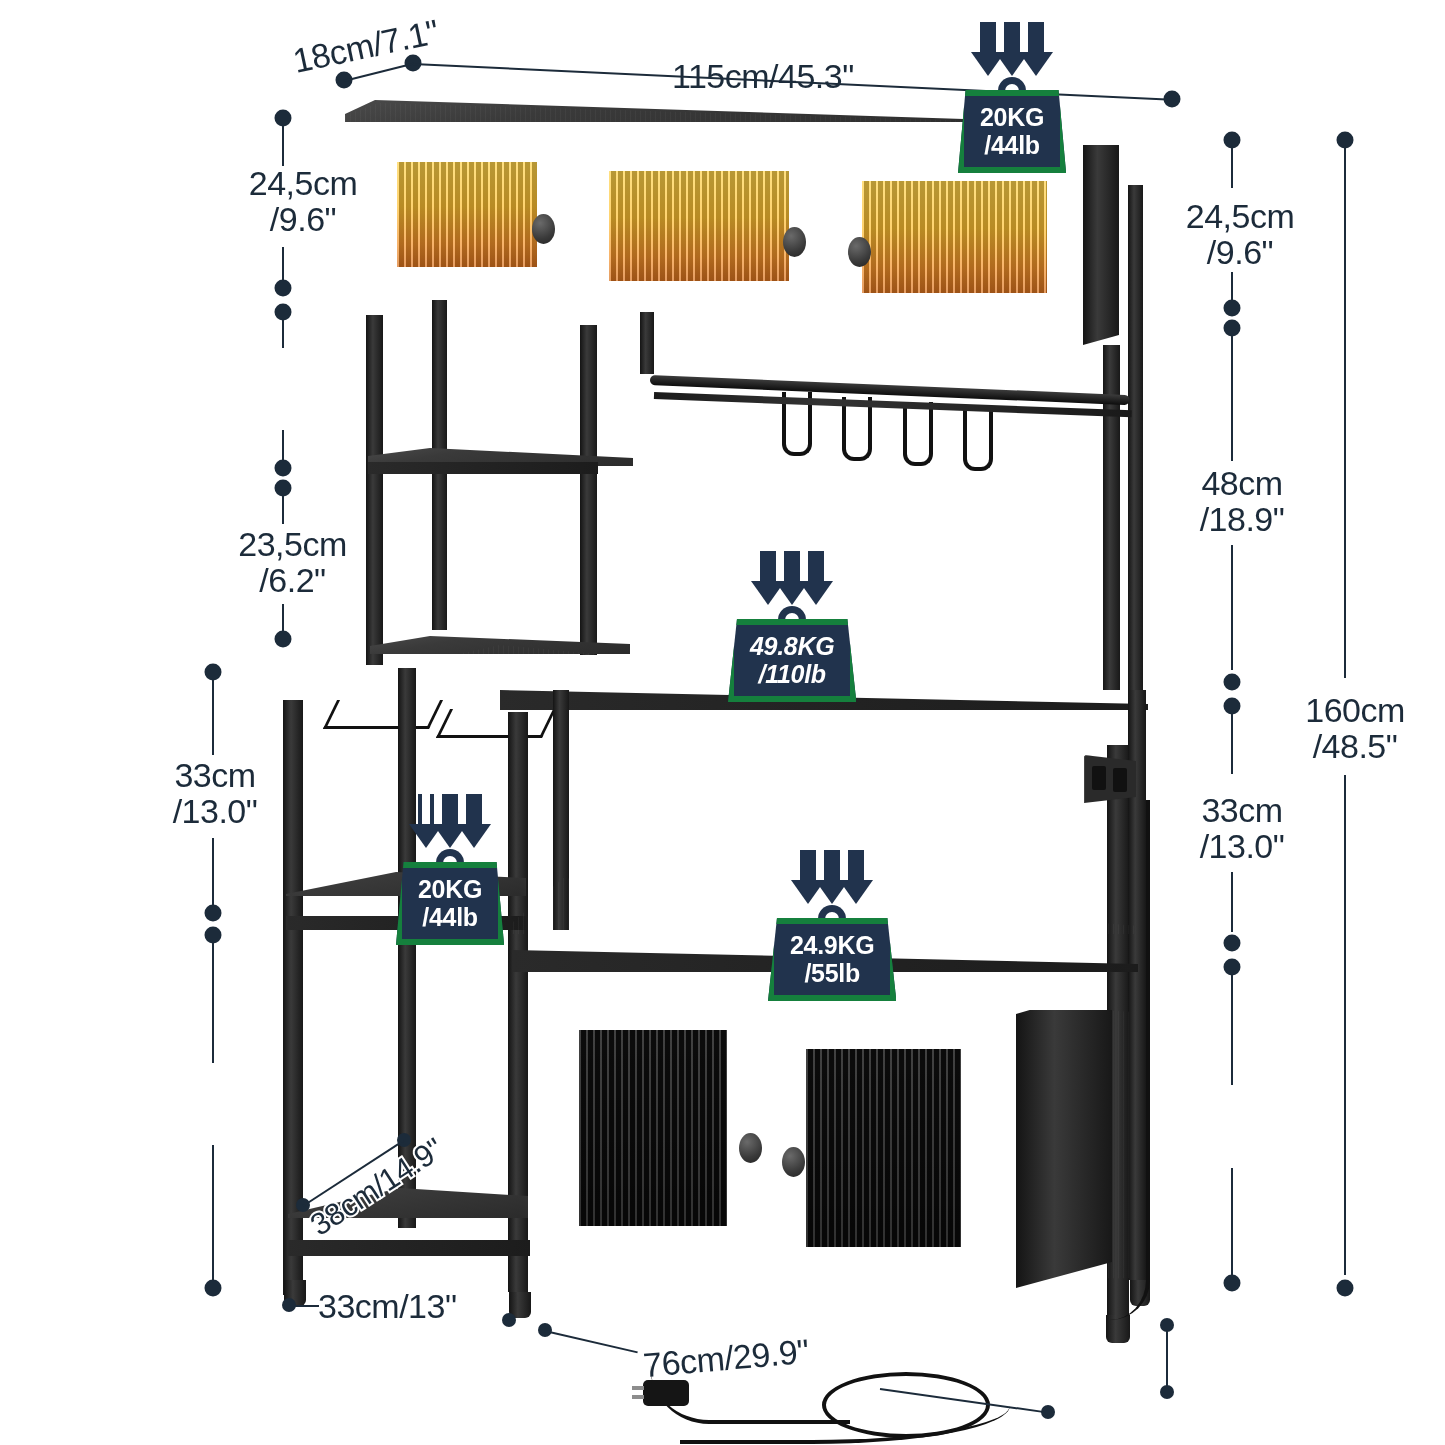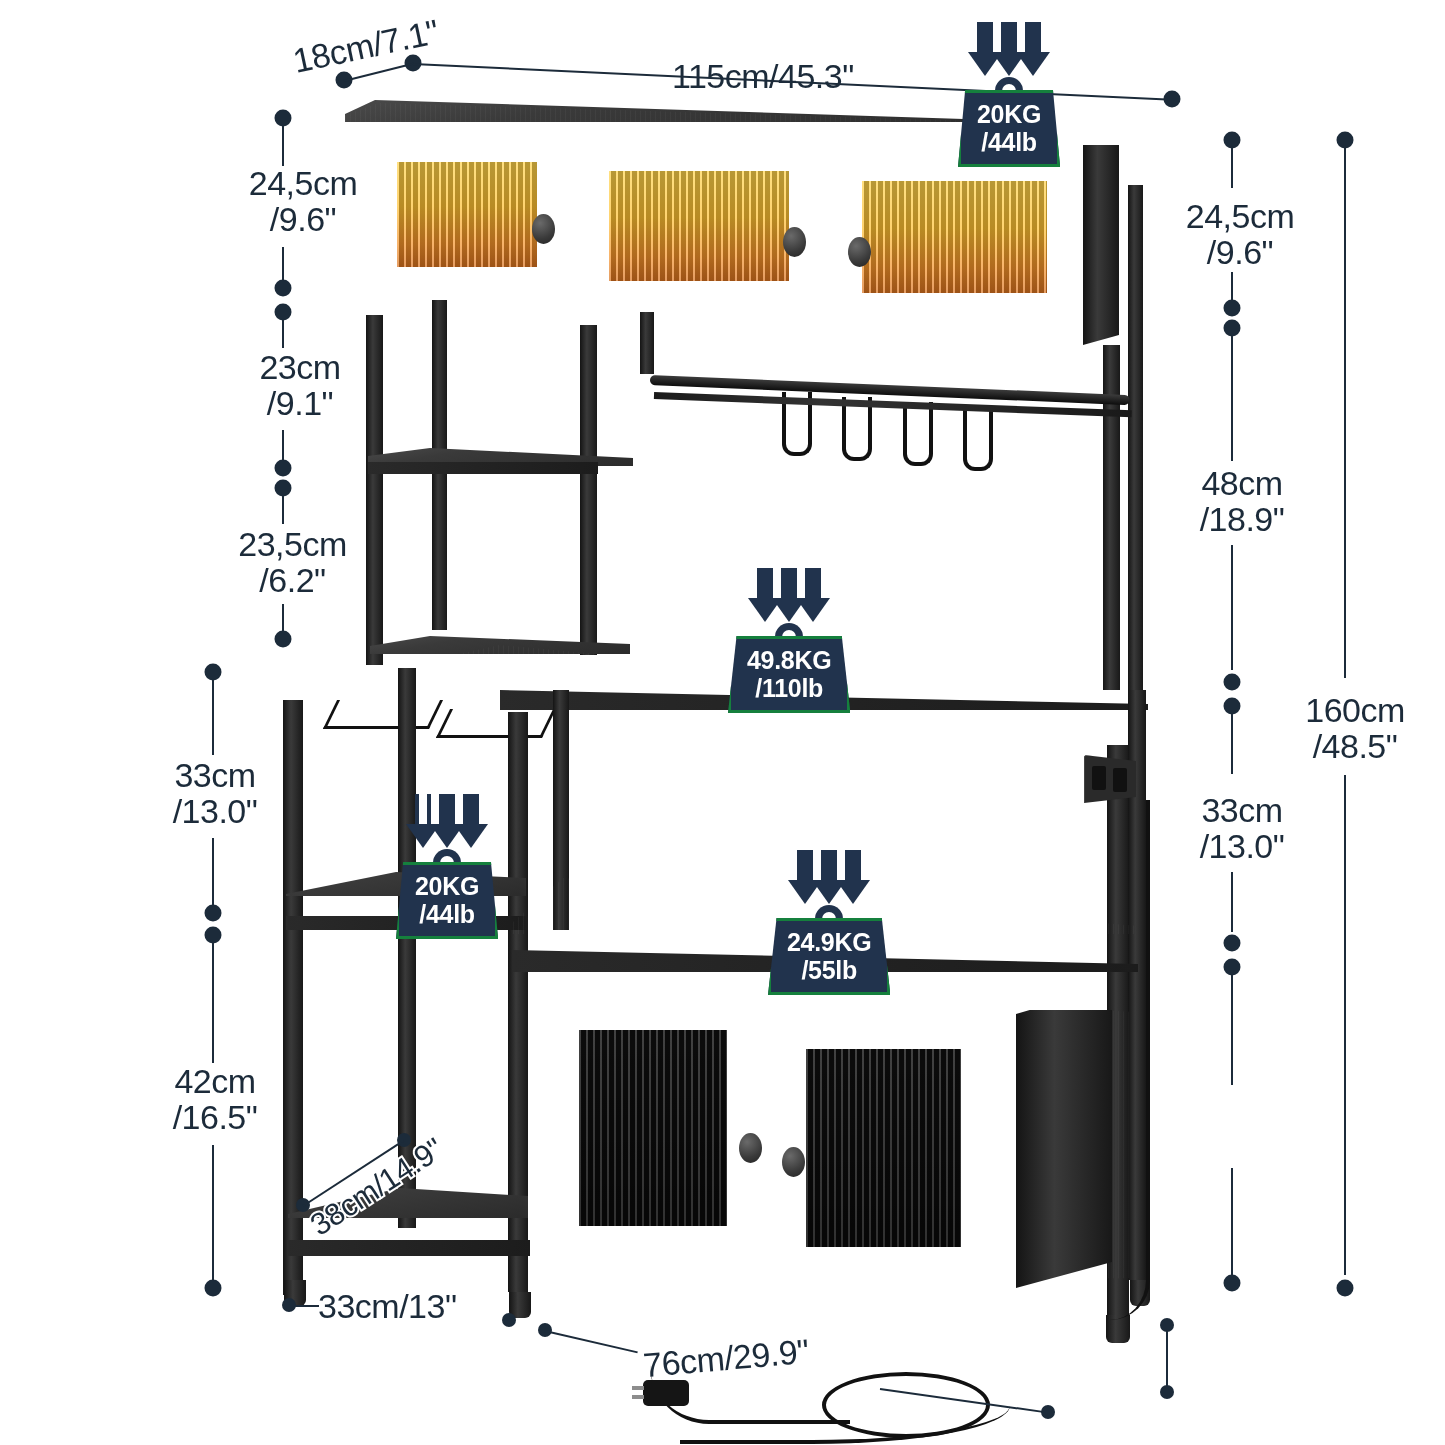--- a/index.html
+++ b/index.html
@@ -18,21 +18,21 @@
        background:#1c2b3a;transform:translate(-50%,-50%);}
   .dot.sm{width:14px;height:14px;}
   .leader{position:absolute;height:2px;background:#1c2b3a;transform-origin:0 50%;}
 
   
   .badge{position:absolute;}
   .badge .trap{
       background:#21334d;color:#ffffff;font-weight:bold;
       padding:7px 16px 8px 16px;text-align:center;line-height:1.12;
       clip-path:polygon(7% 0,93% 0,100% 100%,0% 100%);
-      border:3px solid #15803d;font-size:25px;letter-spacing:-0.3px;}
+      border:6px solid #15803d;font-size:25px;letter-spacing:-0.3px;}
   .badge .hdl{position:absolute;left:50%;top:-13px;transform:translateX(-50%);
       width:28px;height:22px;border:7px solid #21334d;border-bottom:none;
       border-radius:14px 14px 0 0;box-sizing:border-box;}
   .badge .arrows{position:absolute;left:50%;transform:translateX(-50%);
       display:flex;gap:24px;}
   .arw{width:0;height:0;position:relative;}
   .arw i{position:absolute;left:-8px;top:0;width:16px;height:32px;background:#21334d;display:block;}
   .arw b{position:absolute;left:-17px;top:30px;width:0;height:0;
       border-left:17px solid transparent;border-right:17px solid transparent;
       border-top:24px solid #21334d;display:block;}
@@ -200,43 +200,39 @@
 
   <div class="dot" style="left:283px;top:118px;"></div>
   <div class="vline" style="left:282px;top:126px;height:40px;"></div>
   <div class="dimlabel ctr" style="left:228px;top:165px;width:150px;">24,5cm
 /9.6"</div>
   <div class="vline" style="left:282px;top:247px;height:35px;"></div>
   <div class="dot" style="left:283px;top:288px;"></div>
 
   <div class="dot" style="left:283px;top:312px;"></div>
   <div class="vline" style="left:282px;top:320px;height:28px;"></div>
-  <div class="dimlabel ctr" style="left:225px;top:349px;width:150px;">23cm
-/9.1"</div>
   <div class="vline" style="left:282px;top:430px;height:35px;"></div>
   <div class="dot" style="left:283px;top:468px;"></div>
 
   <div class="dot" style="left:283px;top:488px;"></div>
   <div class="vline" style="left:282px;top:496px;height:28px;"></div>
   <div class="dimlabel ctr" style="left:210px;top:526px;width:165px;">23,5cm
 /6.2"</div>
   <div class="vline" style="left:282px;top:604px;height:32px;"></div>
   <div class="dot" style="left:283px;top:639px;"></div>
 
   <div class="dot" style="left:213px;top:672px;"></div>
   <div class="vline" style="left:212px;top:680px;height:75px;"></div>
   <div class="dimlabel ctr" style="left:140px;top:757px;width:150px;">33cm
 /13.0"</div>
   <div class="vline" style="left:212px;top:838px;height:68px;"></div>
   <div class="dot" style="left:213px;top:913px;"></div>
 
   <div class="dot" style="left:213px;top:935px;"></div>
   <div class="vline" style="left:212px;top:943px;height:120px;"></div>
-  <div class="dimlabel ctr" style="left:140px;top:1063px;width:150px;">42cm
-/16.5"</div>
   <div class="vline" style="left:212px;top:1145px;height:135px;"></div>
   <div class="dot" style="left:213px;top:1288px;"></div>
 
   <div class="dot" style="left:1232px;top:140px;"></div>
   <div class="vline" style="left:1231px;top:148px;height:40px;"></div>
   <div class="dimlabel ctr" style="left:1160px;top:198px;width:160px;">24,5cm
 /9.6"</div>
   <div class="vline" style="left:1231px;top:272px;height:40px;"></div>
   <div class="dot" style="left:1232px;top:308px;"></div>
 
@@ -302,21 +298,21 @@
           <b></b>
         </span>
     </div>
     <div class="hdl"></div>
     <div class="trap">
       <div>20KG</div>
       <div>/44lb</div>
     </div>
   </div>
 
-  <div class="badge" style="left:728px;top:636px;">
+  <div class="badge" style="left:728px;top:619px;font-style:italic;">
     <div class="arrows" style="top:-68px;">
       <span class="arw">
           <i></i>
           <b></b>
         </span>
       <span class="arw">
           <i></i>
           <b></b>
         </span>
       <span class="arw">

